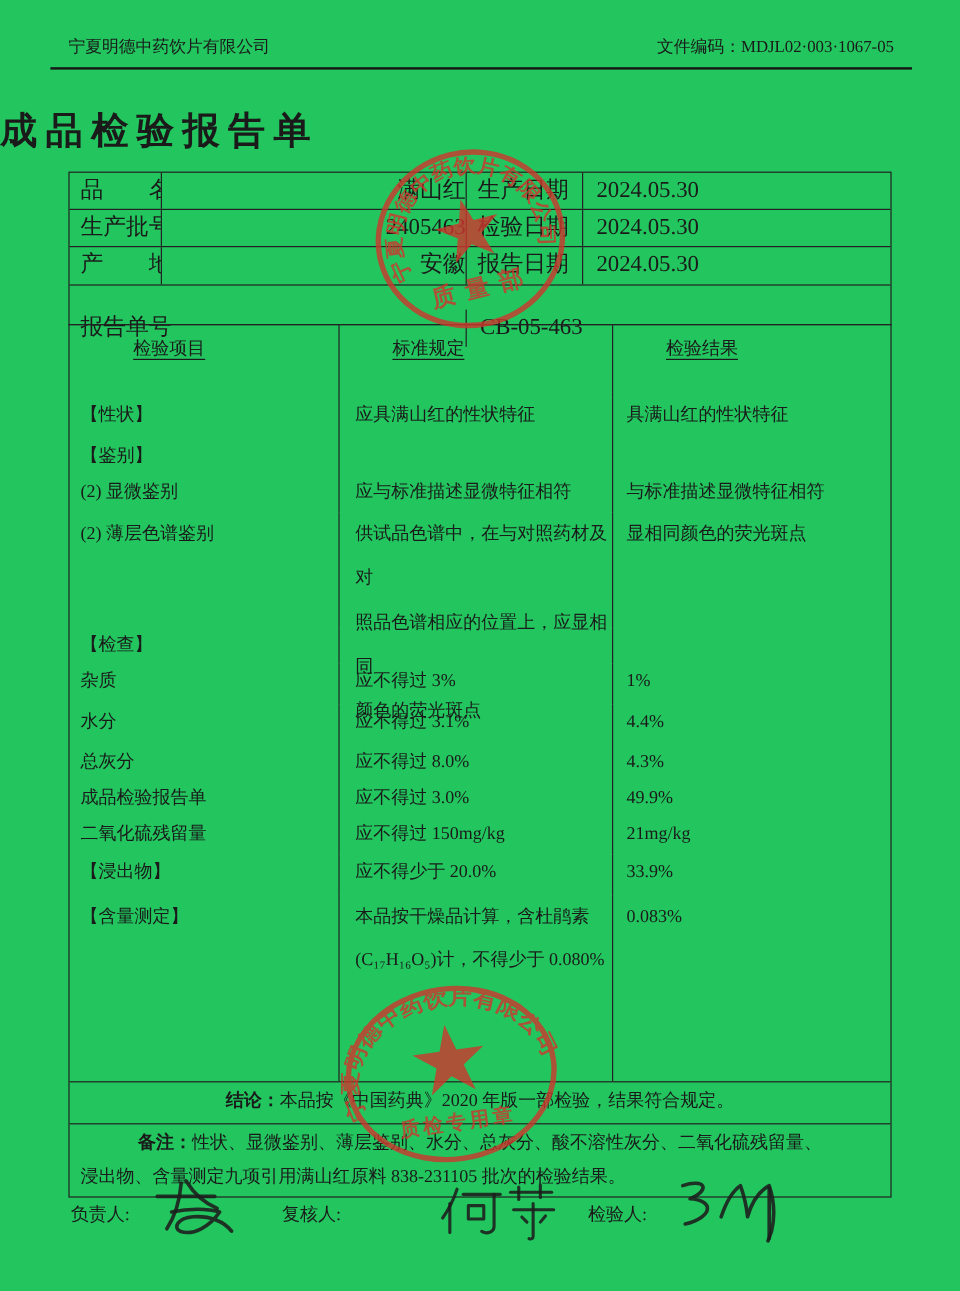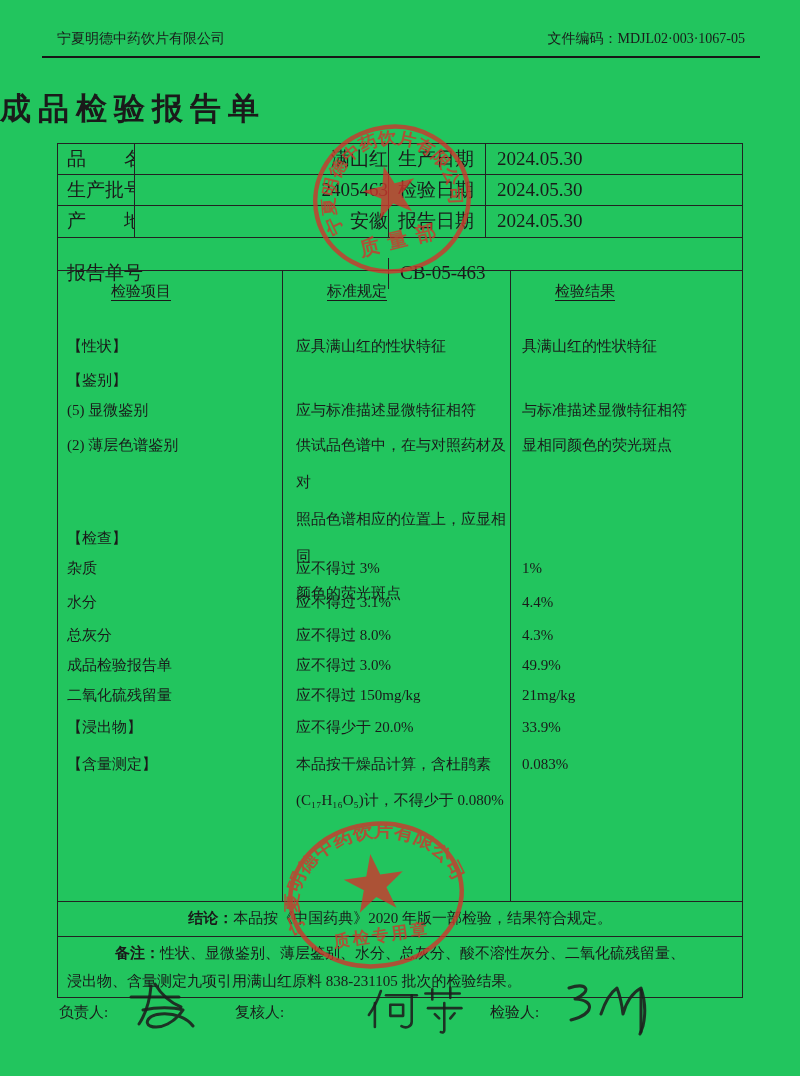--- a/index.html
+++ b/index.html
@@ -116,21 +116,21 @@
       <div class="c1">【性状】</div>
       <div class="c2">应具满山红的性状特征</div>
       <div class="c3">具满山红的性状特征</div>
     </div>
     <div class="mrow brow" style="height:30px">
       <div class="c1">【鉴别】</div>
       <div class="c2"></div>
       <div class="c3"></div>
     </div>
     <div class="mrow brow" style="height:32px">
-      <div class="c1">(5) 显微鉴别</div>
+      <div class="c1">(2) 显微鉴别</div>
       <div class="c2">应与标准描述显微特征相符</div>
       <div class="c3">与标准描述显微特征相符</div>
     </div>
     <div class="mrow brow" style="height:96px">
       <div class="c1 lh37">(2) 薄层色谱鉴别</div>
       <div class="c2 lh37">
         <div>供试品色谱中，在与对照药材及对</div>
         <div>照品色谱相应的位置上，应显相同</div>
         <div>颜色的荧光斑点</div>
       </div>

